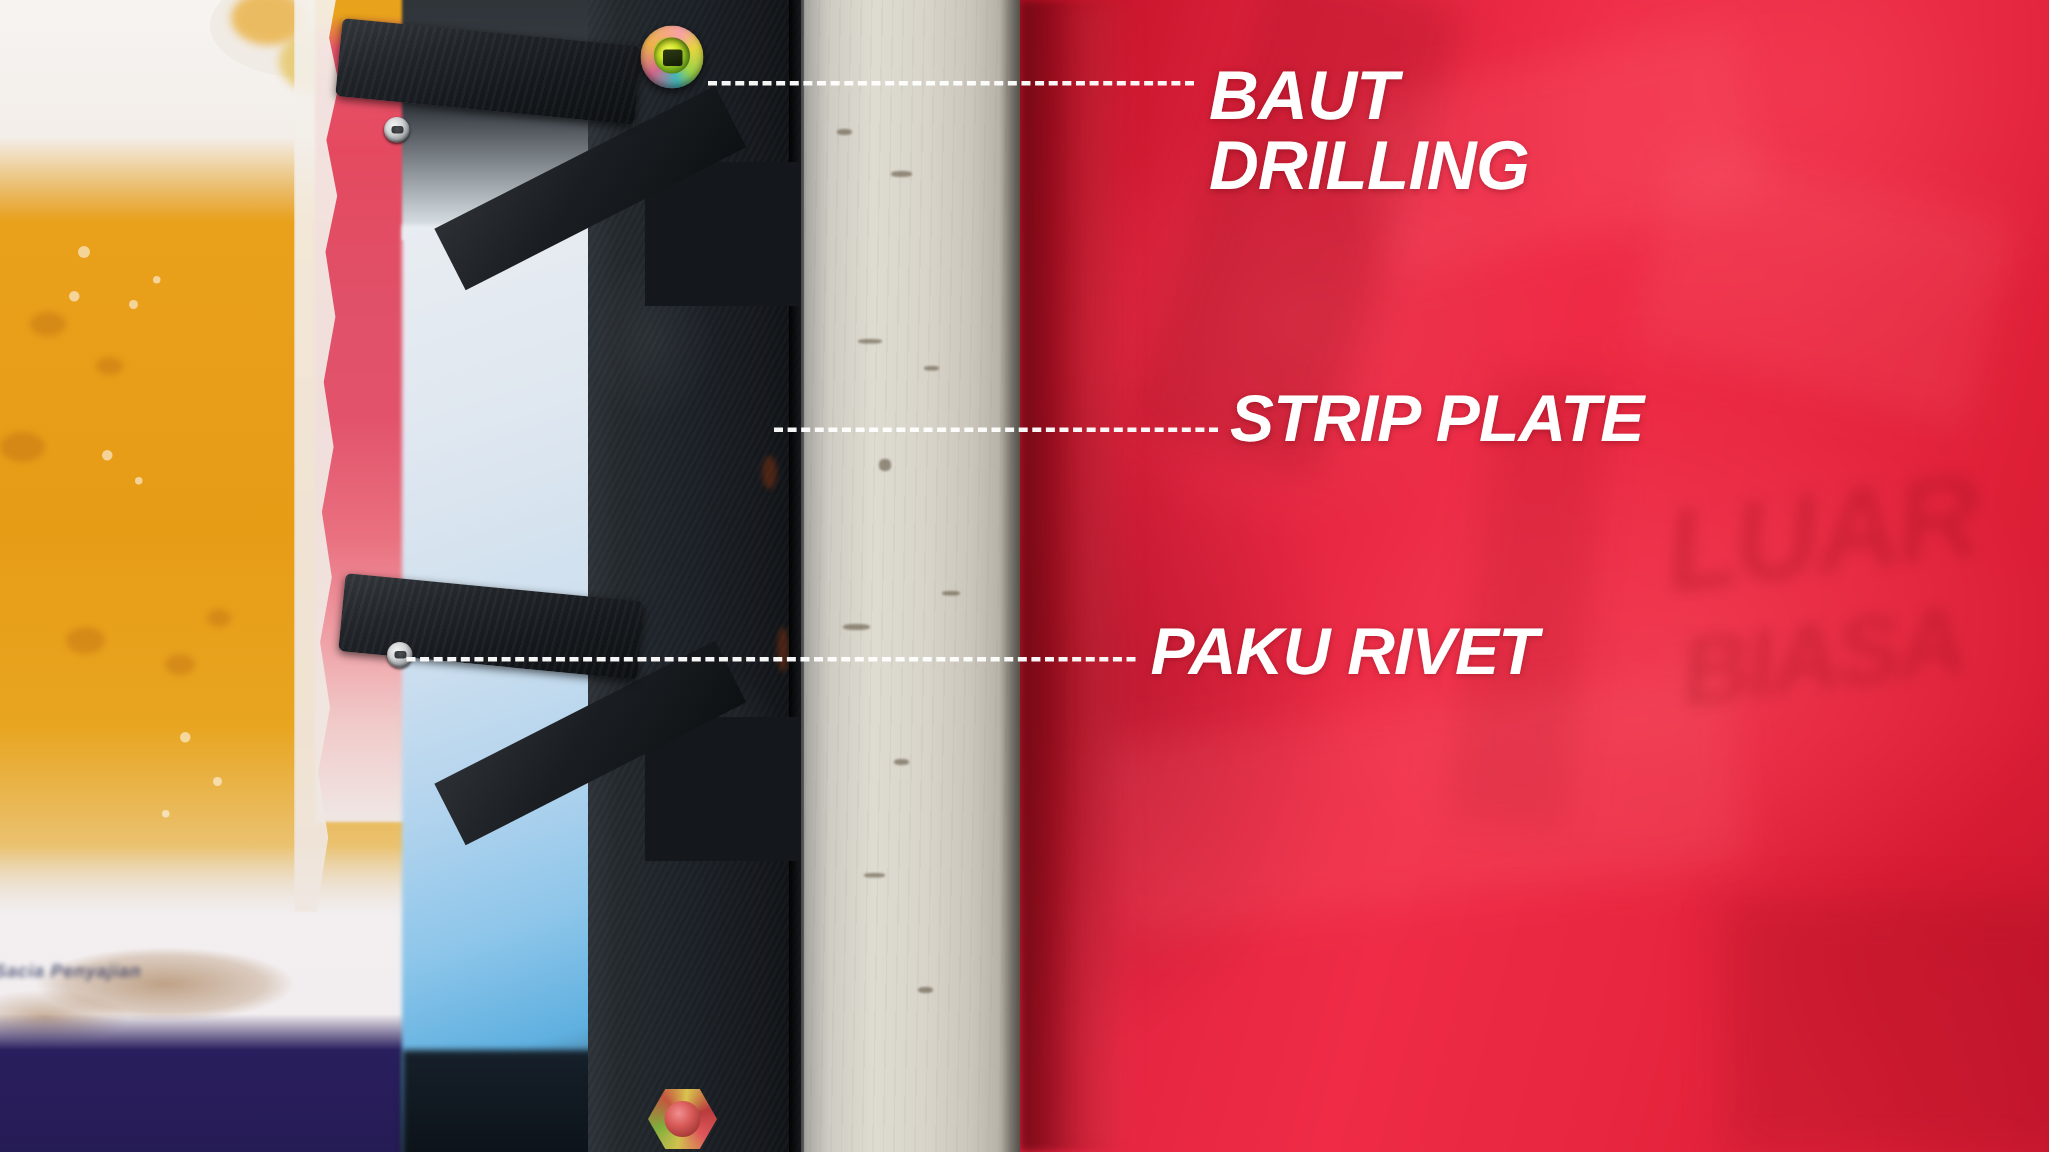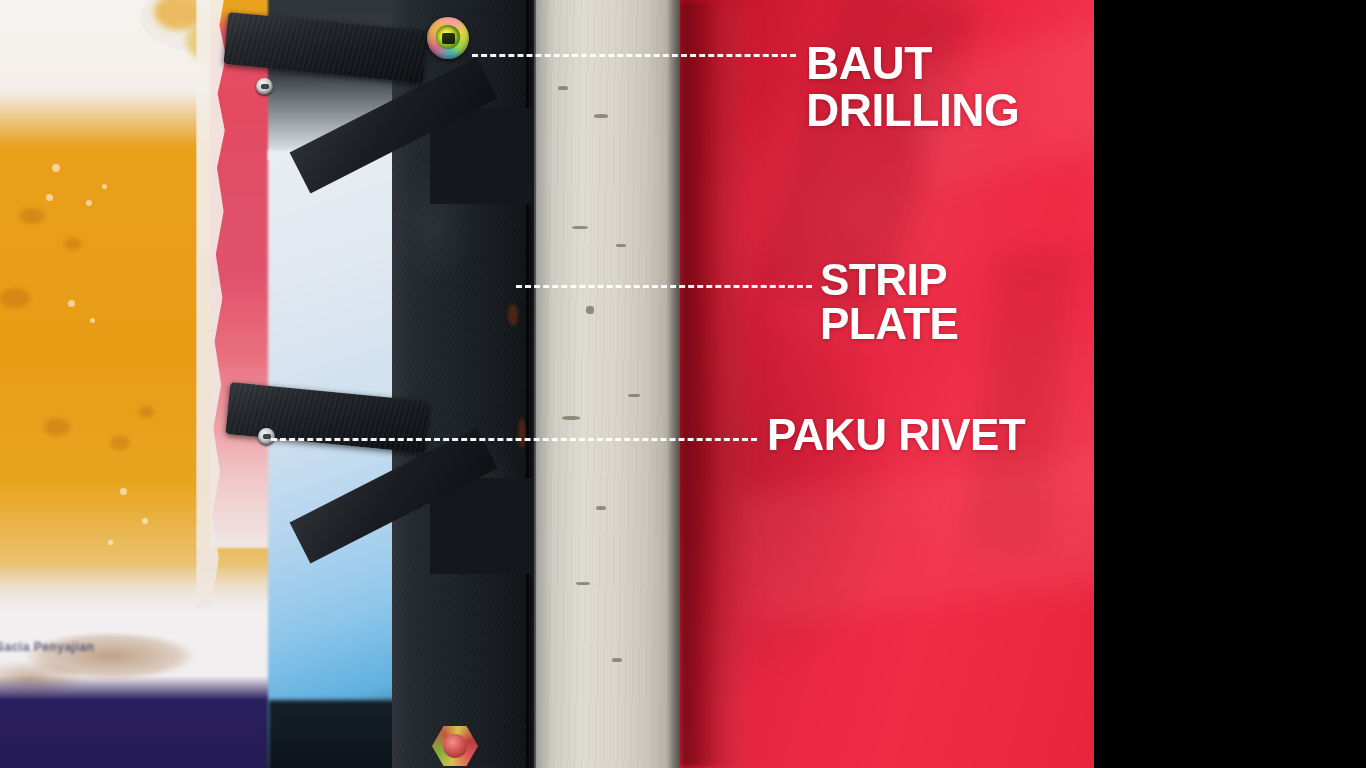--- a/index.html
+++ b/index.html
@@ -3,21 +3,21 @@
 <meta charset="utf-8">
 <title>Signage Installation Infographic</title>
 <style>
   * { margin:0; padding:0; box-sizing:border-box; }
   html,body{ background:#000; }
   body{
     width:1366px; height:768px; overflow:hidden;
     font-family:"Liberation Sans", sans-serif;
     position:relative;
   }
-  #stage{ position:absolute; inset:0; width:1094px; height:768px; overflow:hidden; }
+  #stage{ position:absolute; inset:0; width:1366px; height:768px; overflow:hidden;font-style:italic; }
 
   
   .photo{
     position:absolute; left:0; top:0; width:682px; height:768px;
     overflow:hidden; background:#b8bfc4;
   }
   
   .banner{
     position:absolute; left:-10px; top:-12px; width:295px; height:800px;
     background:

